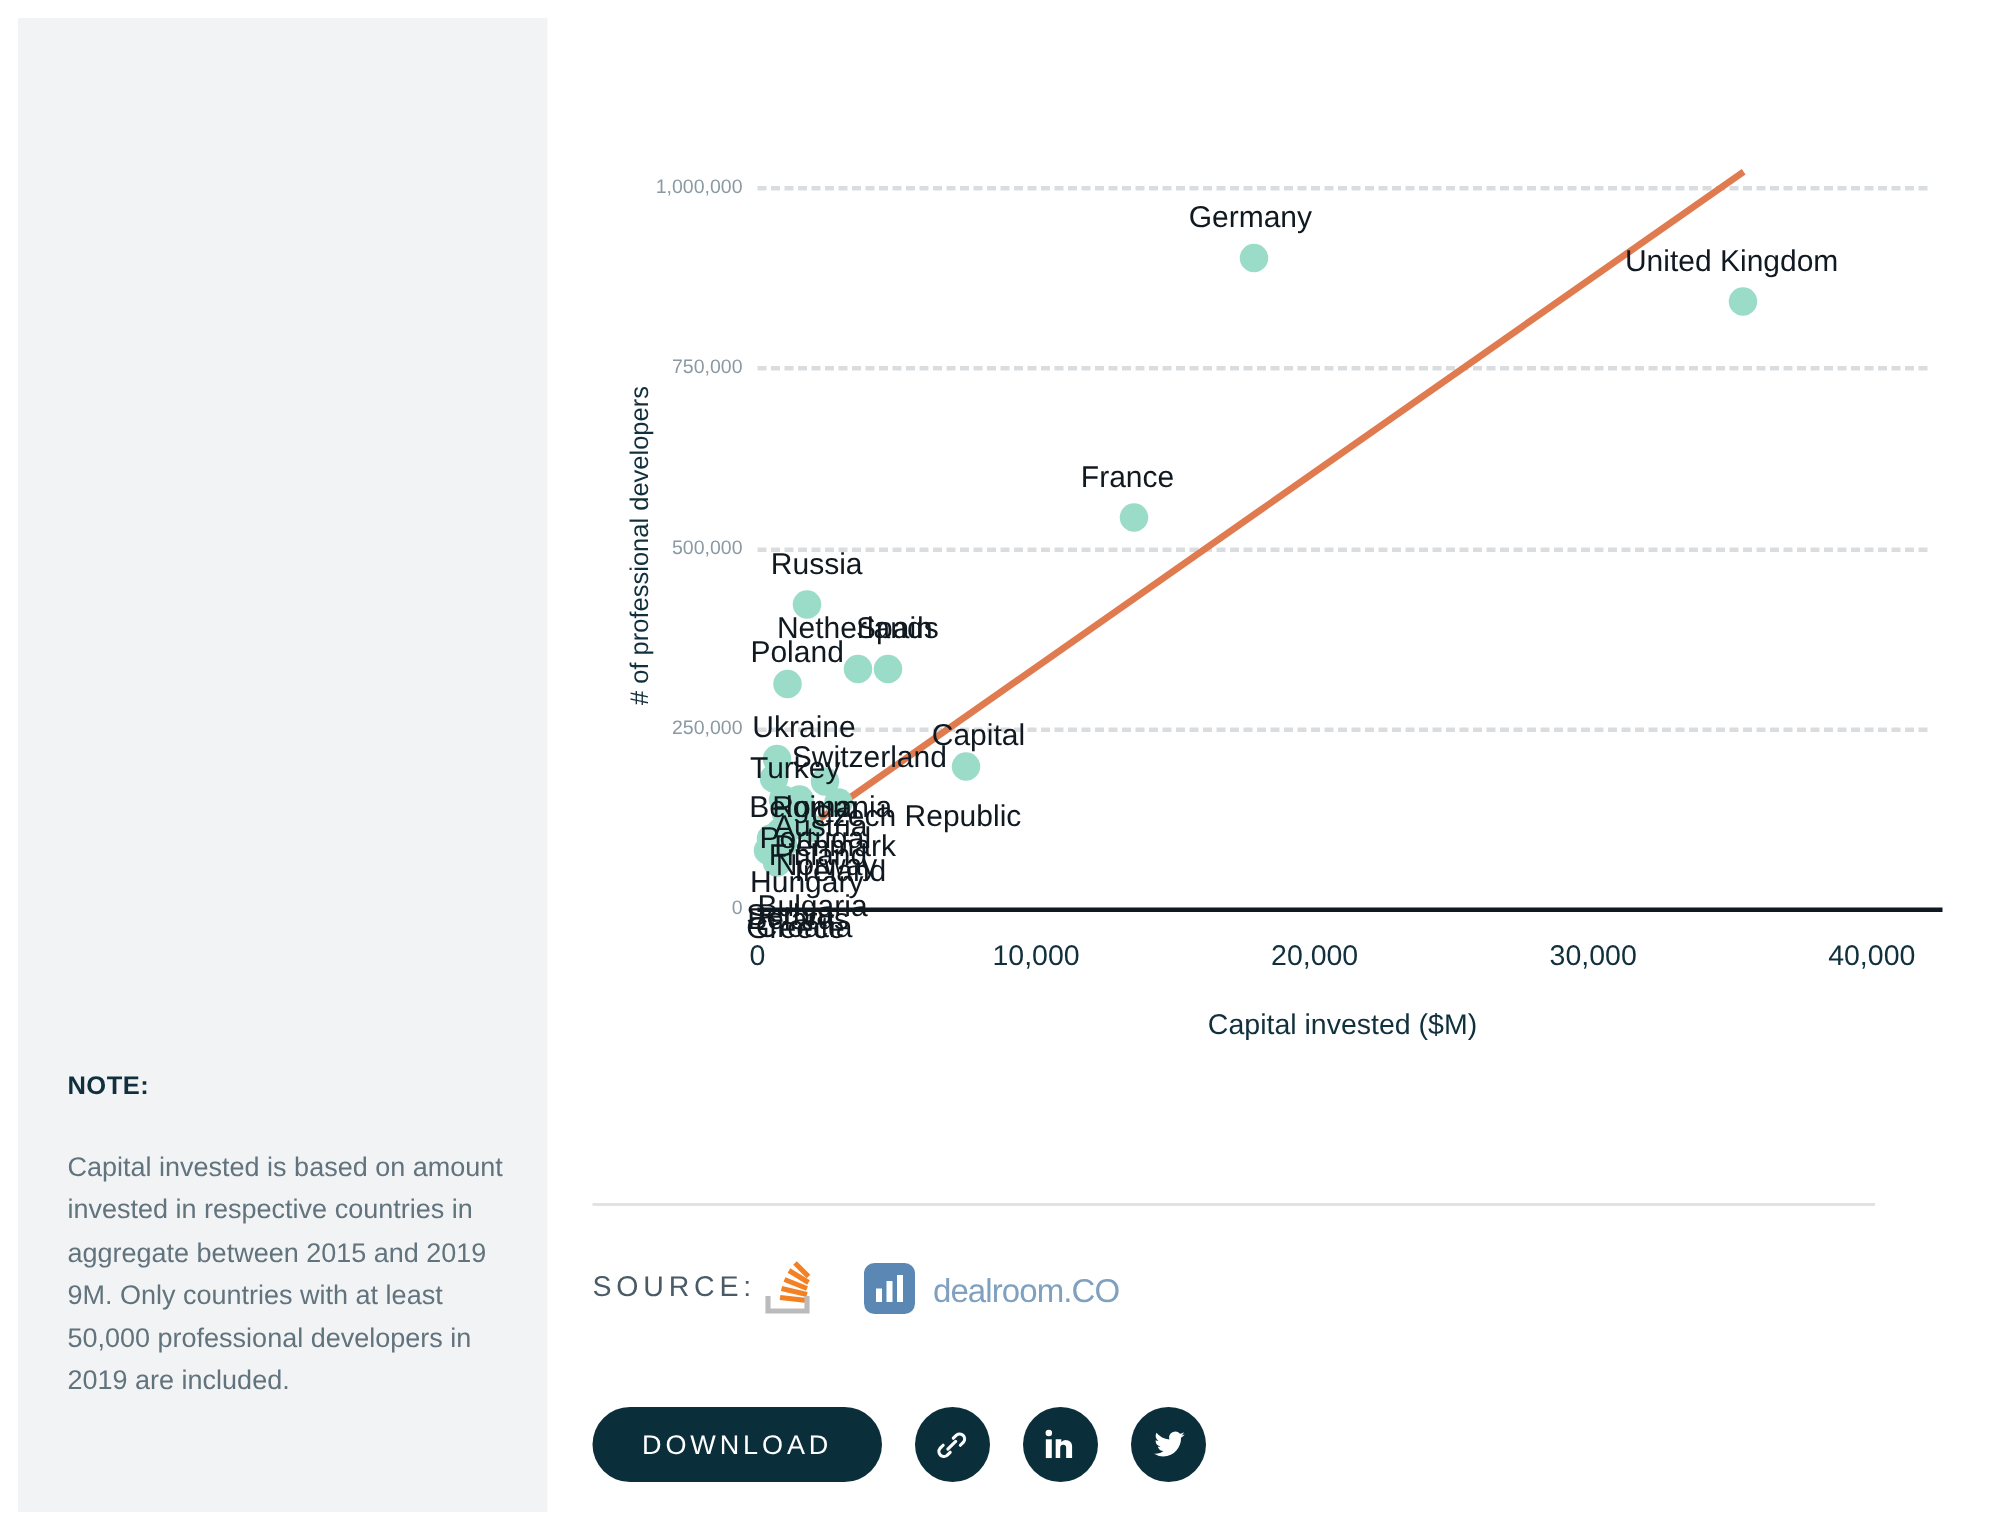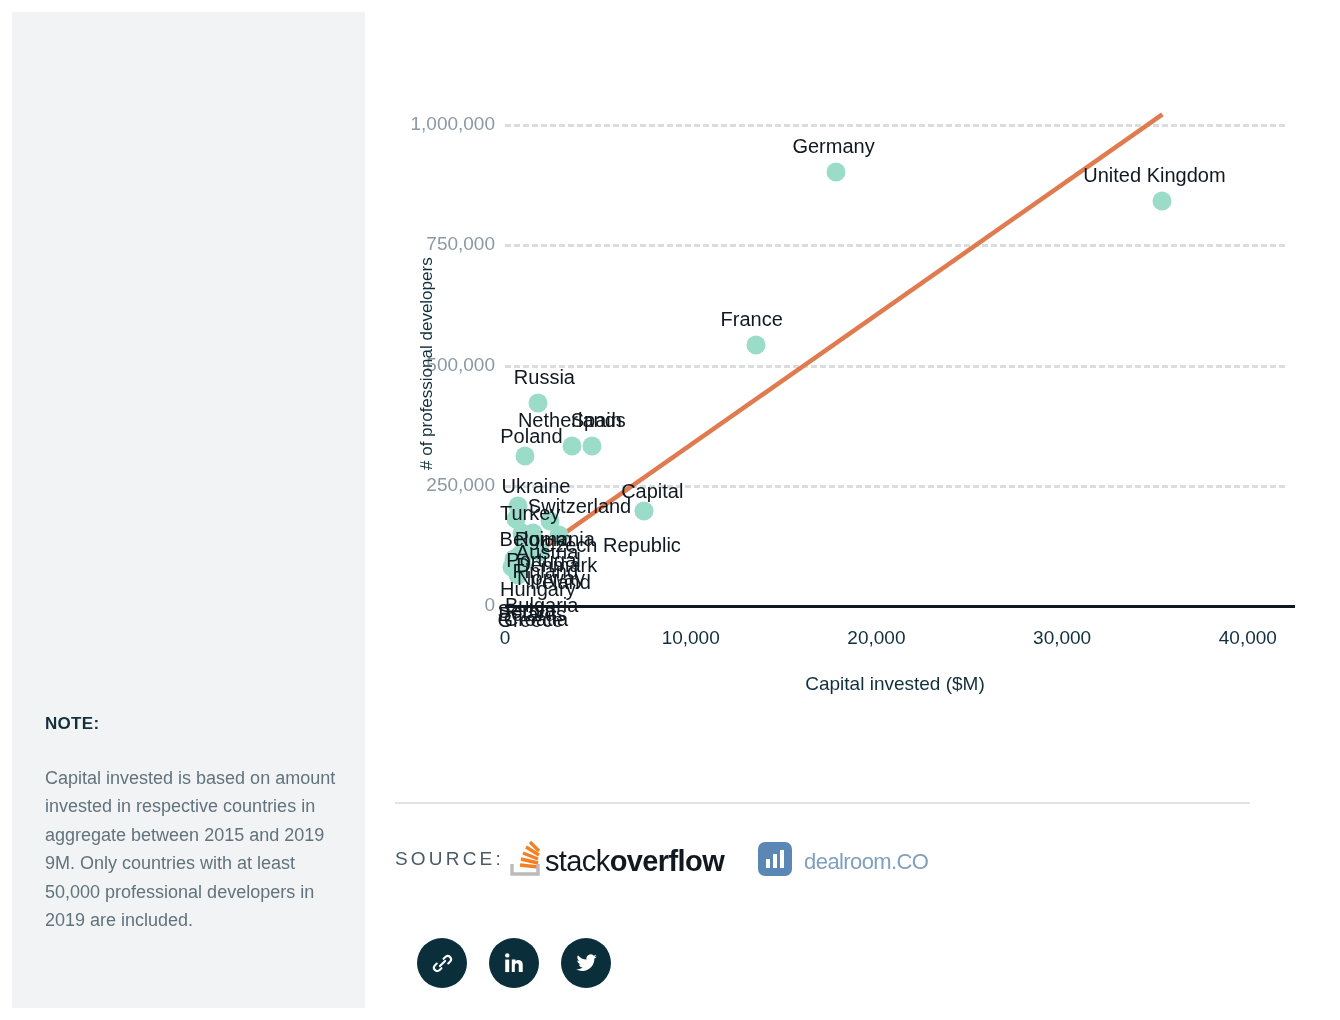--- a/index.html
+++ b/index.html
@@ -10,21 +10,21 @@
   #chart-title{position:absolute;left:33px;top:45px;width:290px;font-size:26px;line-height:1.53;font-weight:bold;color:#11303d;letter-spacing:-0.2px;}
   #note-heading{position:absolute;left:33px;top:702px;font-size:17px;font-weight:bold;color:#11303d;letter-spacing:0.3px;}
   #note-body{position:absolute;left:33px;top:752px;width:295px;font-size:18px;line-height:1.58;color:#61737d;}
 
   
   #plot-wrap{position:absolute;left:365px;top:0;width:975px;height:1020px;}
   #plot{position:absolute;left:30px;top:60px;width:900px;height:620px;}
 
   
   .gridline{position:absolute;height:0;border-top:3px dashed #d9dde0;left:110px;width:780px;}
-  .ytick{position:absolute;right:0;width:auto;font-size:19px;color:#8a99a3;text-align:right;transform:translateY(-50%);}
+  .ytick{position:absolute;right:0;width:auto;font-size:13px;color:#8a99a3;text-align:right;transform:translateY(-50%);}
   .ytick-wrap{position:absolute;left:0;width:100px;}
   #xaxis-line{position:absolute;left:110px;width:790px;height:0;border-top:3px solid #101820;}
   .xtick{position:absolute;font-size:19px;color:#11303d;transform:translateX(-50%);}
   #xlabel{position:absolute;font-size:19px;color:#11303d;transform:translateX(-50%);}
   #ylabel{position:absolute;font-size:17px;color:#11303d;transform-origin:0 0;transform:rotate(-90deg);white-space:nowrap;}
 
   .pt{position:absolute;width:19px;height:19px;border-radius:50%;background:#9adcc8;transform:translate(-50%,-50%);}
   .pt-label{position:absolute;font-size:20px;color:#101820;white-space:nowrap;transform:translate(-50%,-50%);}
   #trendline{position:absolute;overflow:visible;left:0;top:0;}
 
@@ -154,34 +154,34 @@
     <svg width="34" height="38" viewBox="0 0 34 38">
       <g stroke="#f48024" stroke-width="3.4" fill="none" stroke-linecap="butt">
         <line x1="22" y1="2" x2="31" y2="11"></line>
         <line x1="18" y1="7" x2="31" y2="15"></line>
         <line x1="15" y1="13" x2="30" y2="19"></line>
         <line x1="13" y1="19" x2="30" y2="23"></line>
         <line x1="12" y1="25" x2="30" y2="27"></line>
       </g>
       <path d="M4 24 L4 34 L30 34 L30 24" stroke="#bcbbbb" stroke-width="3.4" fill="none"></path>
     </svg>
-    <span class="so-word"><span>stack</span><b>overflow</b></span>
   </span>
   <span id="dealroom-block">
     <svg width="34" height="34" viewBox="0 0 34 34">
       <rect x="0" y="0" width="34" height="34" rx="7" fill="#5b87b5"></rect>
       <rect x="8" y="17" width="4" height="9" fill="#ffffff"></rect>
       <rect x="15" y="12" width="4" height="14" fill="#ffffff"></rect>
       <rect x="22" y="8" width="4" height="18" fill="#ffffff"></rect>
     </svg>
     <span id="dealroom-word"><span>dealroom</span><span>.CO</span></span>
   </span>
 </div>
 
 <div id="button-row">
+  <button id="download-btn">DOWNLOAD</button>
   <button class="circle-btn">
     <svg width="25" height="25" viewBox="0 0 24 24">
       <g fill="none" stroke="#ffffff" stroke-width="2" stroke-linecap="round">
         <path d="M9.5 14.5 L14.5 9.5"></path>
         <path d="M13 7.5 L15 5.5 a3.2 3.2 0 0 1 4.5 4.5 L17.5 12"></path>
         <path d="M11 16.5 L9 18.5 a3.2 3.2 0 0 1 -4.5 -4.5 L6.5 12"></path>
       </g>
     </svg>
   </button>
   <button class="circle-btn">

